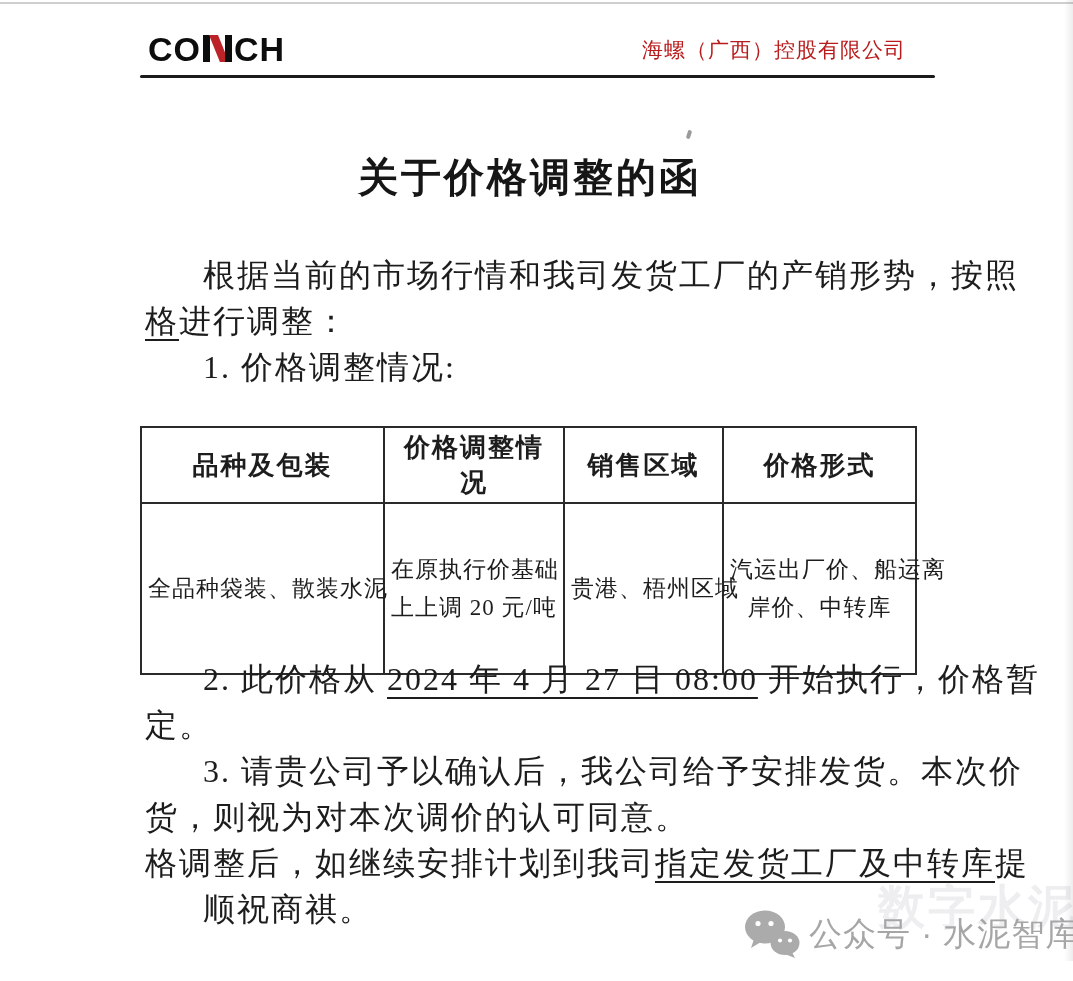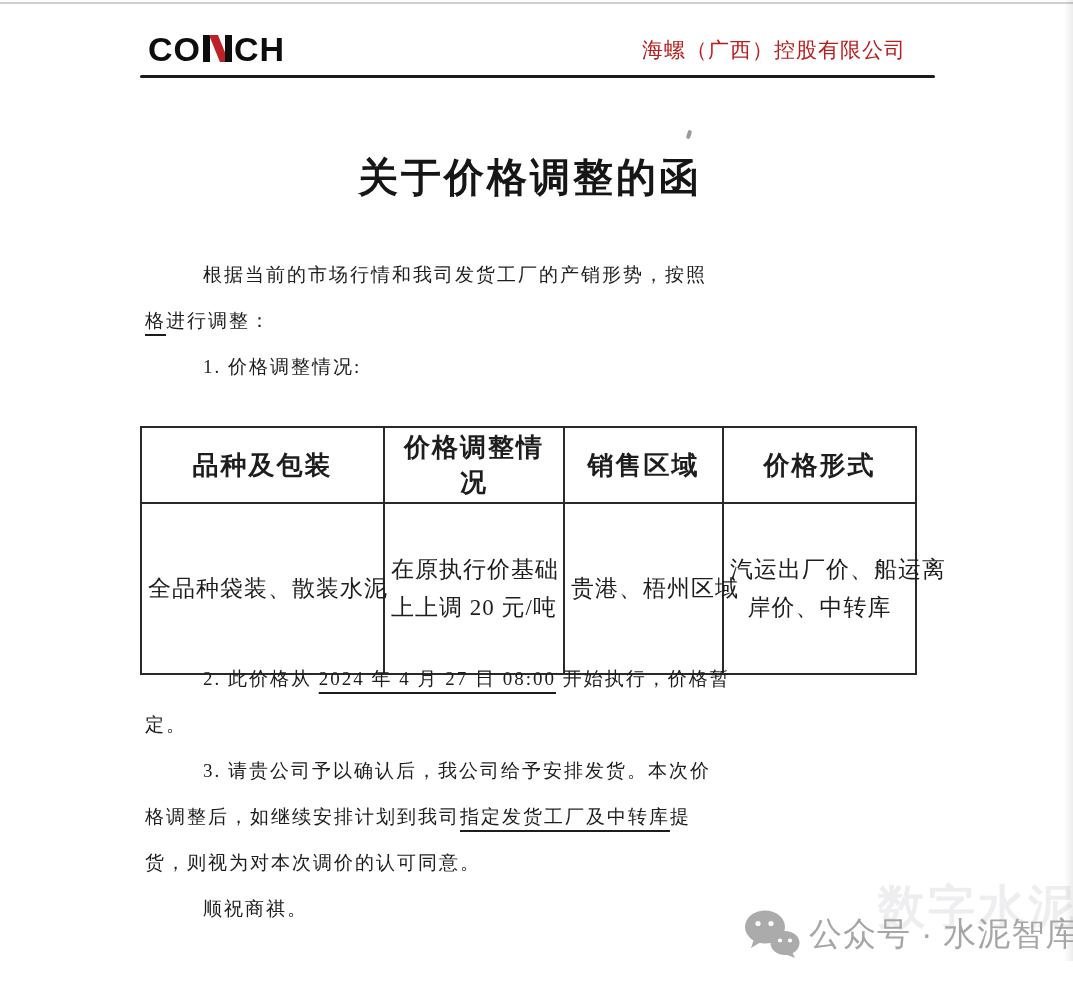--- a/index.html
+++ b/index.html
@@ -27,21 +27,21 @@
   .rule { position:absolute; left:140px; top:75px; width:795px; height:3px;
     background:#1b1b1b; border-radius:2px; }
 
   
   .title { position:absolute; left:0; top:150px; width:1060px; text-align:center;
     font-size:40px; font-weight:700; letter-spacing:3px; color:#161616; }
   .speckle { position:absolute; left:687px; top:130px; width:4px; height:9px;
     background:#9a9a9a; border-radius:2px; transform:rotate(18deg); }
 
   
-  .body-block { position:absolute; left:145px; width:790px; font-size:19px;
+  .body-block { position:absolute; left:145px; width:790px; font-size:32px;
     letter-spacing:2px; color:#1d1d1d; }
   .block-a { top:252px; }
   .block-b { top:656px; }
   .line { height:46px; line-height:46px; white-space:nowrap; }
   .indent { padding-left:58px; }
   .u { text-decoration:underline; text-decoration-thickness:2px; text-underline-offset:7px; }
 
   
   .price-table { position:absolute; left:140px; top:426px; width:775px;
     border-collapse:collapse; table-layout:fixed; text-align:center; color:#1d1d1d; }
@@ -113,22 +113,22 @@
           <span class="cl">岸价、中转库</span>
         </td>
       </tr>
     </tbody>
   </table>
 
   <div class="body-block block-b">
     <div class="line indent"><span>2. 此价格从 </span><span class="u">2024 年 4 月 27 日 08:00</span><span> 开始执行，价格暂</span></div>
     <div class="line"><span>定。</span></div>
     <div class="line indent"><span>3. 请贵公司予以确认后，我公司给予安排发货。本次价</span></div>
+    <div class="line"><span>货，则视为对本次调价的认可同意。</span></div>
     <div class="line"><span>格调整后，如继续安排计划到我司</span><span class="u">指定发货工厂及中转库</span><span>提</span></div>
-    <div class="line"><span>货，则视为对本次调价的认可同意。</span></div>
     <div class="line indent"><span>顺祝商祺。</span></div>
   </div>
 
   <div class="ghost-wm">数字水泥</div>
   <div class="wm">
     <svg width="56" height="48" viewBox="0 0 56 48" aria-hidden="true">
       <g fill="#ababab">
         <ellipse cx="21" cy="17" rx="20" ry="16.5"></ellipse>
         <path d="M10 29 L7 38 L17 32 Z"></path>
       </g>

